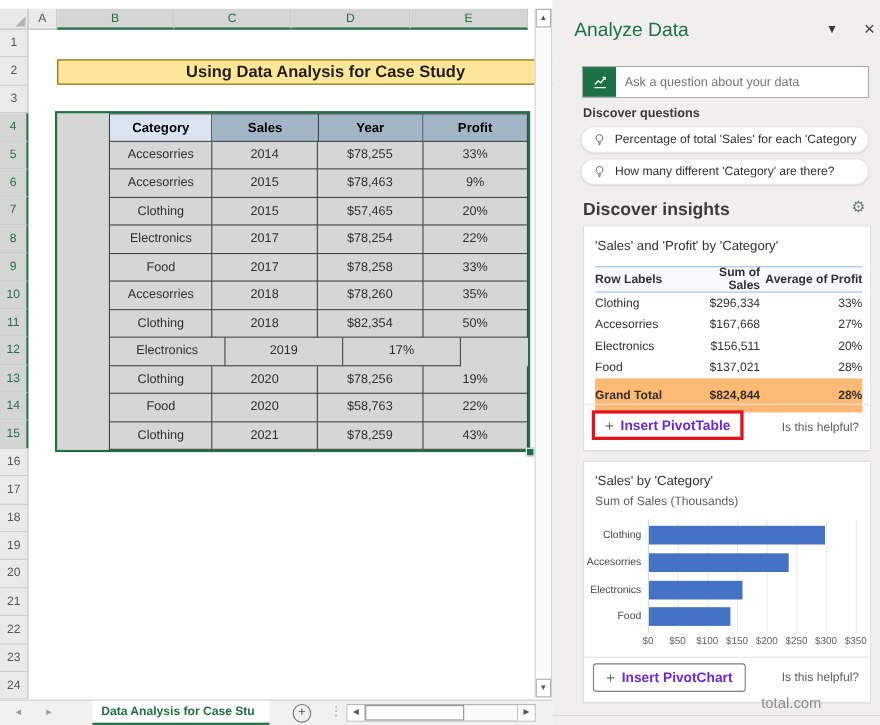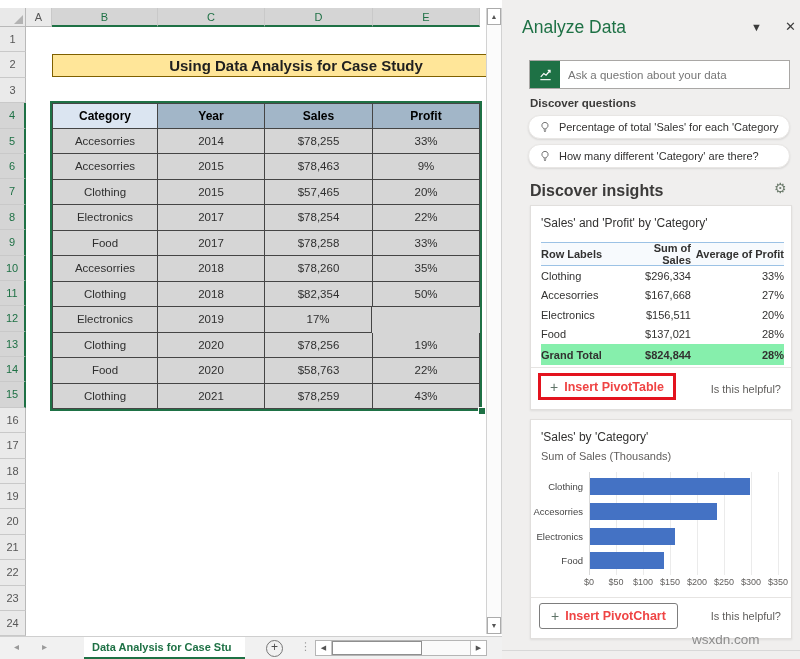--- a/index.html
+++ b/index.html
@@ -24,21 +24,21 @@
         background:#ffe699;border:1.5px solid #7f6000;display:flex;align-items:center;justify-content:center;
         font-size:15px;font-weight:bold;color:#1f1f1f;}
   #data-table{position:absolute;left:52px;top:103px;width:428px;outline:2px solid #1e7145;background:#d6d6d6;}
   #fill-handle{position:absolute;left:478px;top:407px;width:6px;height:6px;background:#1e7145;border:1px solid #fff;}
   .trow{display:flex;}
   .tcell{height:25.5px;box-sizing:border-box;border-right:1px solid #454545;border-bottom:1px solid #454545;
          display:flex;align-items:center;justify-content:center;font-size:11.5px;color:#2f2f2f;}
   .trow .tcell:first-child{border-left:1px solid #454545;}
   .trow.head .tcell{border-top:1px solid #454545;background:#a2b6c8;font-weight:bold;font-size:12px;color:#000;}
   .trow.head .tcell.c0{background:#dbe5f1;}
-  .tcell.c0{width:106px;}.tcell.c1{width:107px;}.tcell.c2{width:108px;}.tcell.c3{width:107px;}
+  .tcell.c0{width:106px;margin-left:47px;}.tcell.c1{width:107px;}.tcell.c2{width:108px;}.tcell.c3{width:107px;}
   
   #vscroll{position:absolute;left:486px;top:8px;width:16px;height:626px;background:#fbfbfb;
            border-left:1px solid #d2d2d2;border-right:1px solid #d2d2d2;box-sizing:border-box;}
   .varrow{position:absolute;left:0;width:14px;height:17px;background:#fff;border:1px solid #ababab;
           box-sizing:border-box;font-size:7px;color:#555;text-align:center;line-height:15px;}
   #vup{top:0;} #vdown{bottom:0;}
   
   #tabbar{position:absolute;left:0;top:636px;width:502px;height:23px;background:#f1f1f1;
           border-top:1px solid #cfcfcf;box-sizing:border-box;}
   .navarr{position:absolute;top:4px;font-size:10px;color:#9a9a9a;}
@@ -76,27 +76,27 @@
         box-shadow:0 1px 2px rgba(0,0,0,.10);display:flex;align-items:center;padding:0 10px;box-sizing:border-box;}
   .pill .txt{font-size:11px;color:#323130;margin-left:8px;white-space:nowrap;overflow:hidden;}
   .card{position:absolute;left:28px;width:262px;background:#fff;border:1px solid #e1dfdd;
         box-shadow:0 1px 2px rgba(0,0,0,.08);box-sizing:border-box;}
   #card1{top:205px;height:205px;} #card2{top:419px;height:220px;}
   .card-title{position:absolute;left:10px;top:10px;font-size:12px;color:#323130;}
   
   #pivot{position:absolute;left:10px;top:36px;width:243px;font-size:11px;color:#323130;}
   .prow{display:flex;height:19.5px;align-items:center;}
   .prow.phead{height:22px;font-weight:bold;border-top:1px solid #9cc2e5;border-bottom:1px solid #9cc2e5;background:#f7fafd;}
-  .prow.ptotal{height:21px;font-weight:bold;background:#86efac;}
+  .prow.ptotal{height:31px;font-weight:bold;background:#fdba74;}
   .pc1{width:82px;text-align:left;} .pc2{width:68px;text-align:right;} .pc3{flex:1;text-align:right;}
   .cdiv{position:absolute;left:0;width:100%;border-top:1px solid #e6e4e2;}
   #card1 .cdiv{top:161px;} #card2 .cdiv{top:177px;}
   #redbox{position:absolute;left:7px;top:167px;border:3px solid #e3131e;height:27px;display:flex;
           align-items:center;padding:0 9px;box-sizing:border-box;}
-  .action-label{font-size:12.5px;font-weight:bold;color:#ef4444;white-space:nowrap;}
+  .action-label{font-size:12.5px;font-weight:bold;color:#6d28d9;white-space:nowrap;}
   .plus{color:#5f7468;font-size:14px;font-weight:normal;margin-right:6px;}
   .helpful{position:absolute;right:10px;font-size:11px;color:#605e5c;padding-left:21px;}
   #card1 .helpful{top:177px;} #card2 .helpful{top:190px;}
   .card-sub{position:absolute;left:10px;top:30px;font-size:11px;color:#605e5c;}
   
   #chart-labels{position:absolute;left:0;top:52px;width:52px;}
   .clabel{position:absolute;right:0;width:52px;height:17px;font-size:9.5px;color:#444;text-align:right;line-height:17px;}
   #chart-plot{position:absolute;left:58px;top:52px;width:189px;height:103px;}
   .gline{position:absolute;top:0;width:1px;height:103px;background:#ebebeb;}
   .gline.zero{background:#d9d9d9;}
@@ -151,22 +151,22 @@
       <div class="rowh">24</div>
     </div>
 
   <div id="title-cell">
     <span>Using Data Analysis for Case Study</span>
   </div>
 
   <div id="data-table">
       <div class="trow head">
         <div class="tcell c0">Category</div>
+        <div class="tcell c2">Sales</div>
         <div class="tcell c1">Year</div>
-        <div class="tcell c2">Sales</div>
         <div class="tcell c3">Profit</div>
       </div>
       <div class="trow">
         <div class="tcell c0">Accesorries</div>
         <div class="tcell c1">2014</div>
         <div class="tcell c2">$78,255</div>
         <div class="tcell c3">33%</div>
       </div>
       <div class="trow">
         <div class="tcell c0">Accesorries</div>
@@ -363,14 +363,14 @@
       </div>
     <div class="cdiv"></div>
     <div id="chartbtn">
       <span class="plus">+</span>
       <span class="action-label">Insert PivotChart</span>
     </div>
     <div class="helpful">Is this helpful?</div>
   </div>
 
   <div id="pane-bottomline"></div>
-  <div id="watermark">wsxdn.com</div>
+  <div id="watermark">total.com</div>
 </div>
 
 </body></html>

